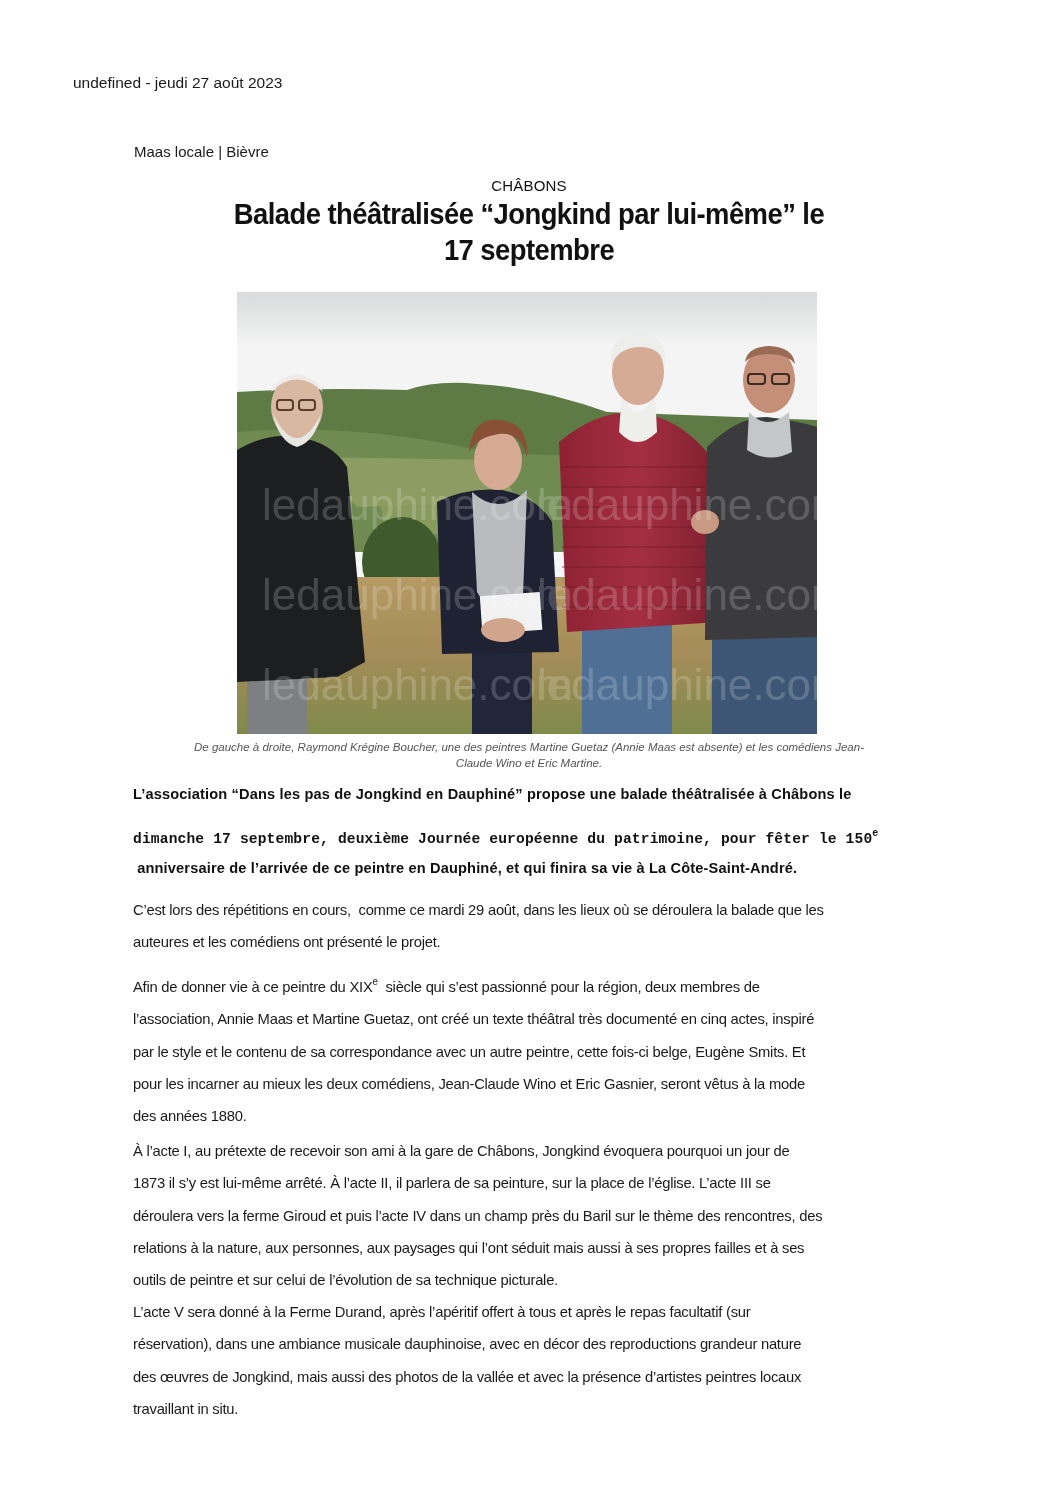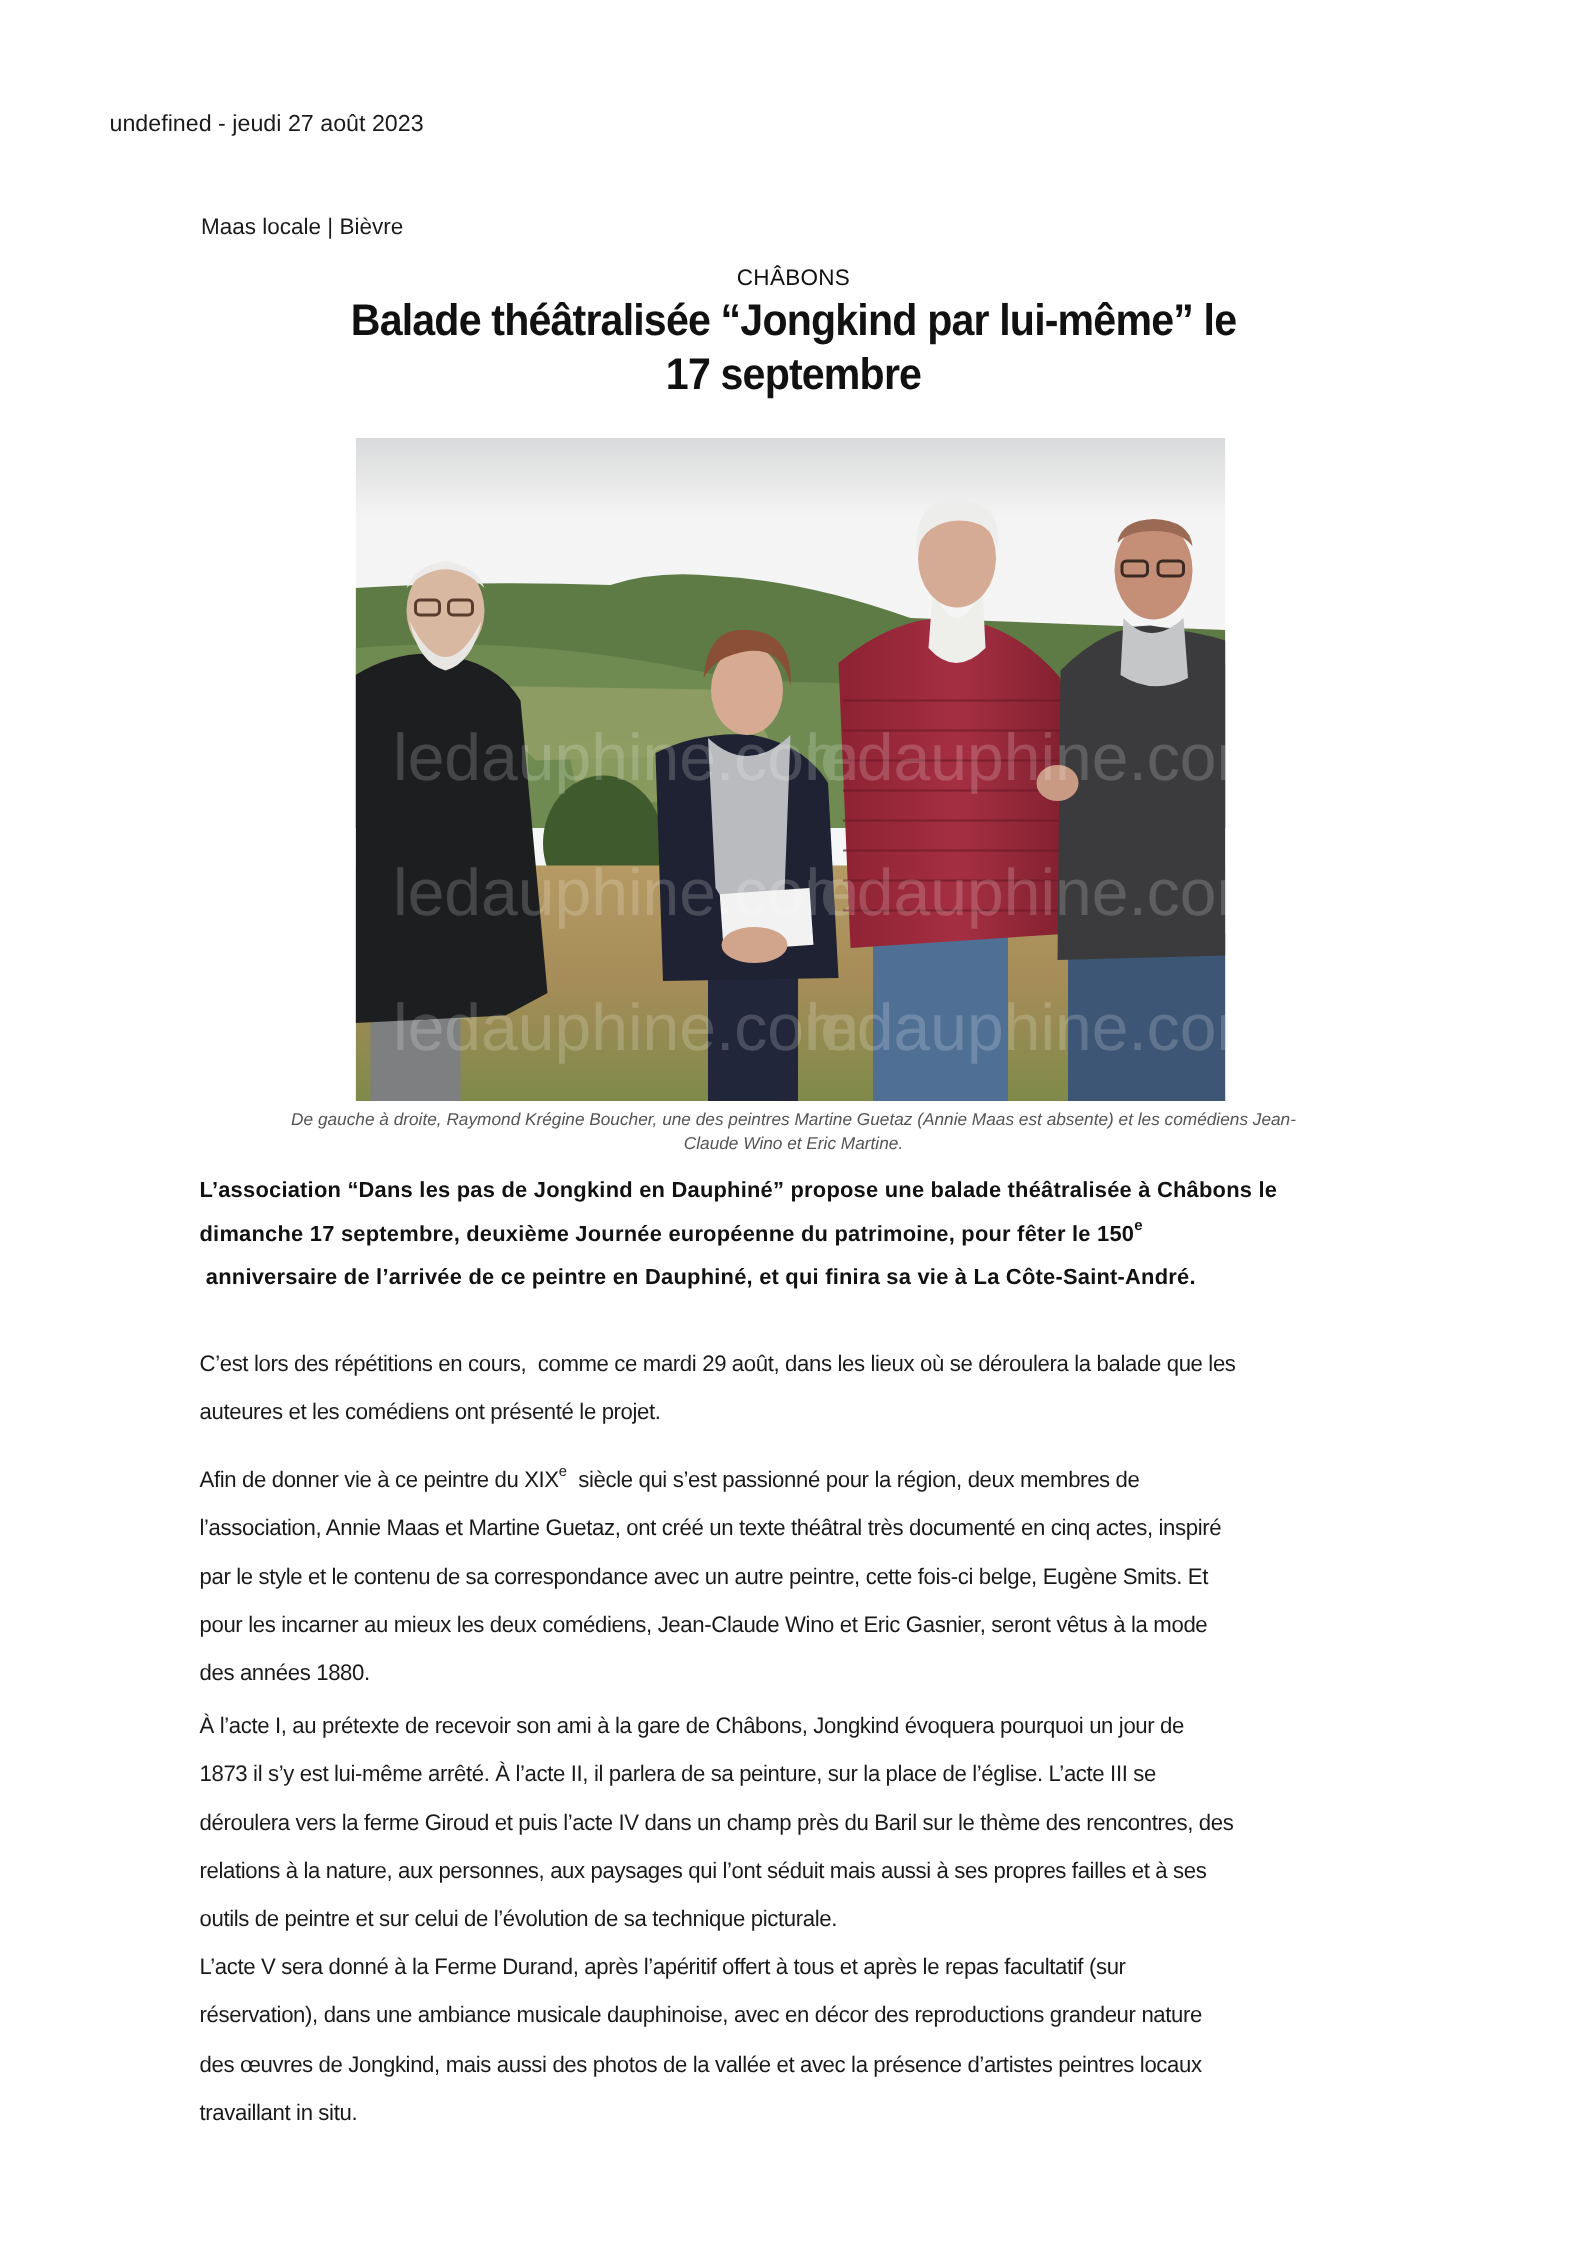--- a/index.html
+++ b/index.html
@@ -19,21 +19,21 @@
   .photo { left: 237px; top: 292px; width: 580px; height: 443px; overflow: hidden; }
   .caption {
     left: 135px; width: 788px; top: 739px; text-align: center;
     font-size: 11.5px; font-style: italic; color: #555555; line-height: 16px;
   }
   .lead {
     left: 133px; width: 800px; top: 780px; font-size: 14.6px; font-weight: bold;
     line-height: 29px; letter-spacing: 0.15px;
   }
   .lead .l { display: block; white-space: nowrap; }
-  .lead .l2 { margin-top: 0px; }
+  .lead .l2 { margin-top: 16px; font-family: Liberation Mono, monospace; }
   .lead sup, .para sup { font-size: 10px; line-height: 0; vertical-align: 7px; }
   .para {
     left: 133px; width: 795px; font-size: 15px; line-height: 32.3px; color: #1a1a1a;
     letter-spacing: -0.25px; transform: scaleX(0.985); transform-origin: left top;
   }
   .para .l { display: block; white-space: nowrap; }
   .p1 { top: 894px; }
   .p2 { top: 971px; }
   .p3 { top: 1135px; }
   .p4 { top: 1296px; }

